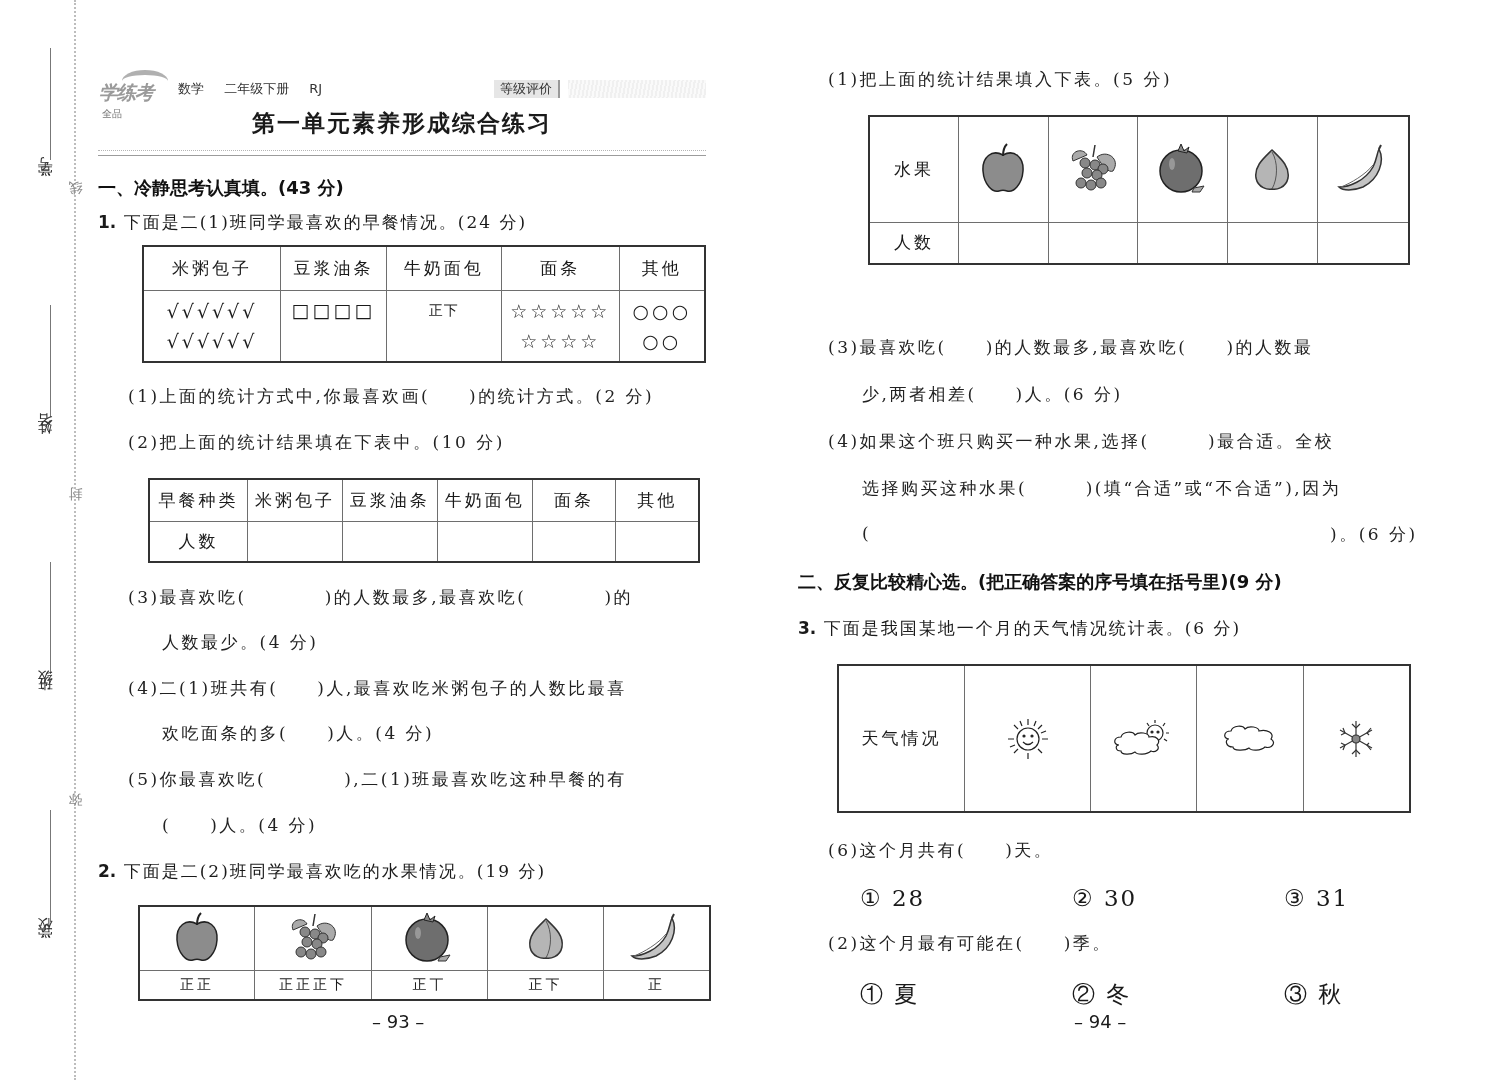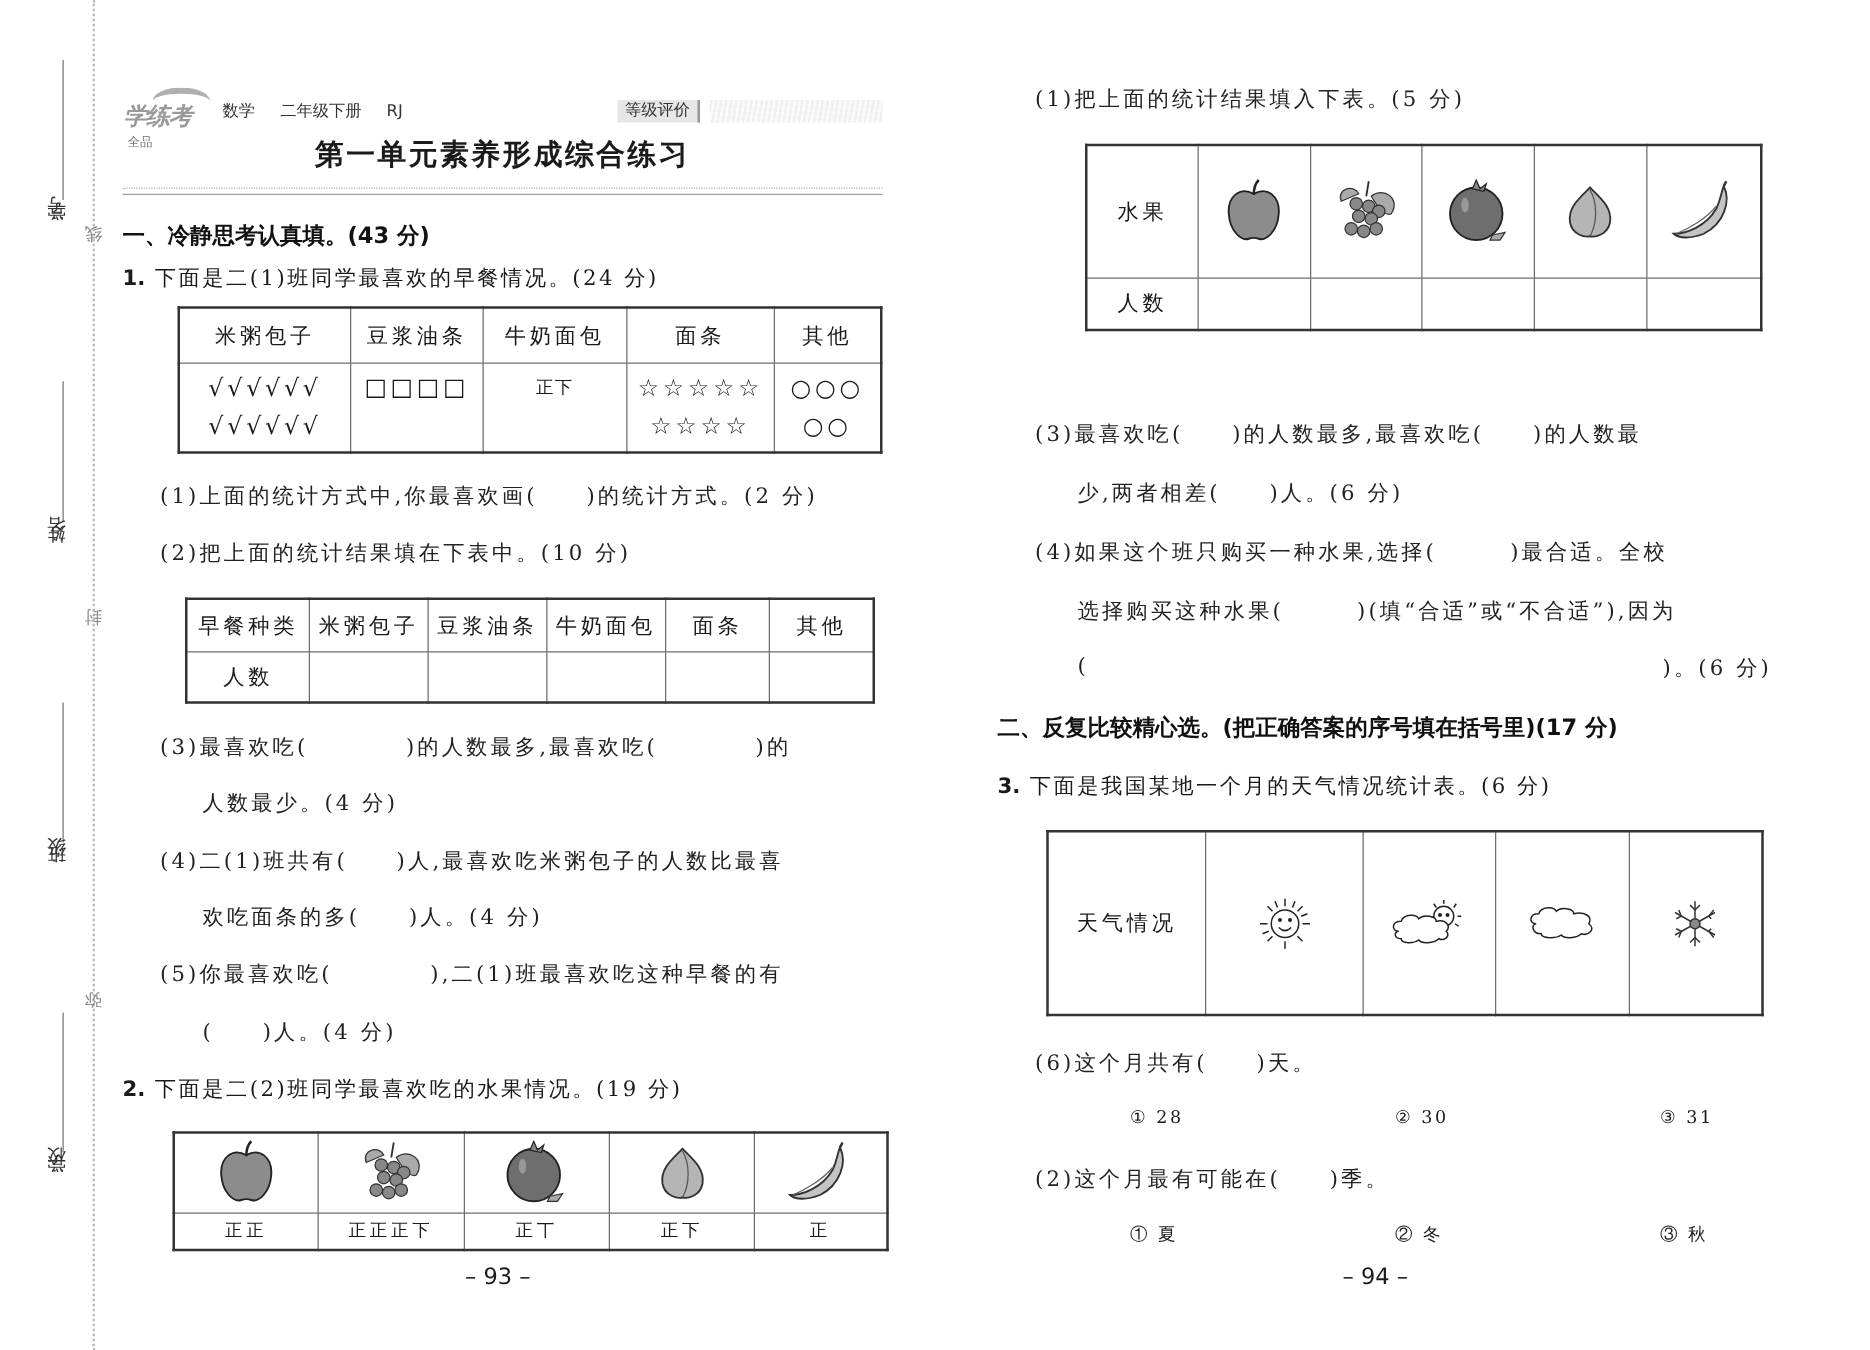--- a/index.html
+++ b/index.html
@@ -42,21 +42,21 @@
   table.grid td { border: 1px solid #6e6e6e; text-align: center; vertical-align: middle; letter-spacing: 3px; padding: 0; }
   table.grid { border: 2px solid #333; }
 
   .tally-cell { line-height: 30px; font-size: 19px; letter-spacing: 1px; font-family: "DejaVu Sans", sans-serif; }
   .tally-zheng { font-size: 14px; letter-spacing: 1px; font-family: "DejaVu Sans", sans-serif; }
 
   .fruit-svg { display: block; margin: 0 auto; }
 
   .pageno { position: absolute; font-family: "DejaVu Sans", sans-serif; font-size: 18px; font-weight: 500; }
 
-  .opt { position: absolute; font-size: 14px; letter-spacing: 2px; white-space: nowrap; margin-left: 44px; }
+  .opt { position: absolute; font-size: 23px; letter-spacing: 2px; white-space: nowrap; }
 </style>
 </head>
 <body>
 
 <div class="binding">
   <div class="bind-dotline"></div>
 
   <div class="bind-field" style="top:48px;height:170px">
     <div class="rule" style="top:0;height:112px"></div>
     <div class="lbl" style="top:118px">学号:</div>
@@ -299,21 +299,21 @@
   </tbody>
     </table>
 
   <div class="sub" style="top:336px;left:30px">(3)最喜欢吃(　　)的人数最多,最喜欢吃(　　)的人数最</div>
   <div class="sub" style="top:383px;left:64px">少,两者相差(　　)人。(6 分)</div>
   <div class="sub" style="top:430px;left:30px">(4)如果这个班只购买一种水果,选择(　　　)最合适。全校</div>
   <div class="sub" style="top:477px;left:64px">选择购买这种水果(　　　)(填“合适”或“不合适”),因为</div>
   <div class="sub" style="top:523px;left:64px">(</div>
   <div class="sub" style="top:523px;left:532px">)。(6 分)</div>
 
-  <div class="sec-heading" style="top:570px;left:0">二、反复比较精心选。(把正确答案的序号填在括号里)(17 分)</div>
+  <div class="sec-heading" style="top:570px;left:0">二、反复比较精心选。(把正确答案的序号填在括号里)(9 分)</div>
 
   <div class="q" style="top:617px;left:0">
     <span class="num">3.</span>
     <span>下面是我国某地一个月的天气情况统计表。(6 分)</span>
   </div>
 
   <table class="grid" style="top:664px;left:39px;width:574px;height:149px">
     <tbody>
         <tr style="height:106px">
       <td style="width:127px">天气情况</td>

